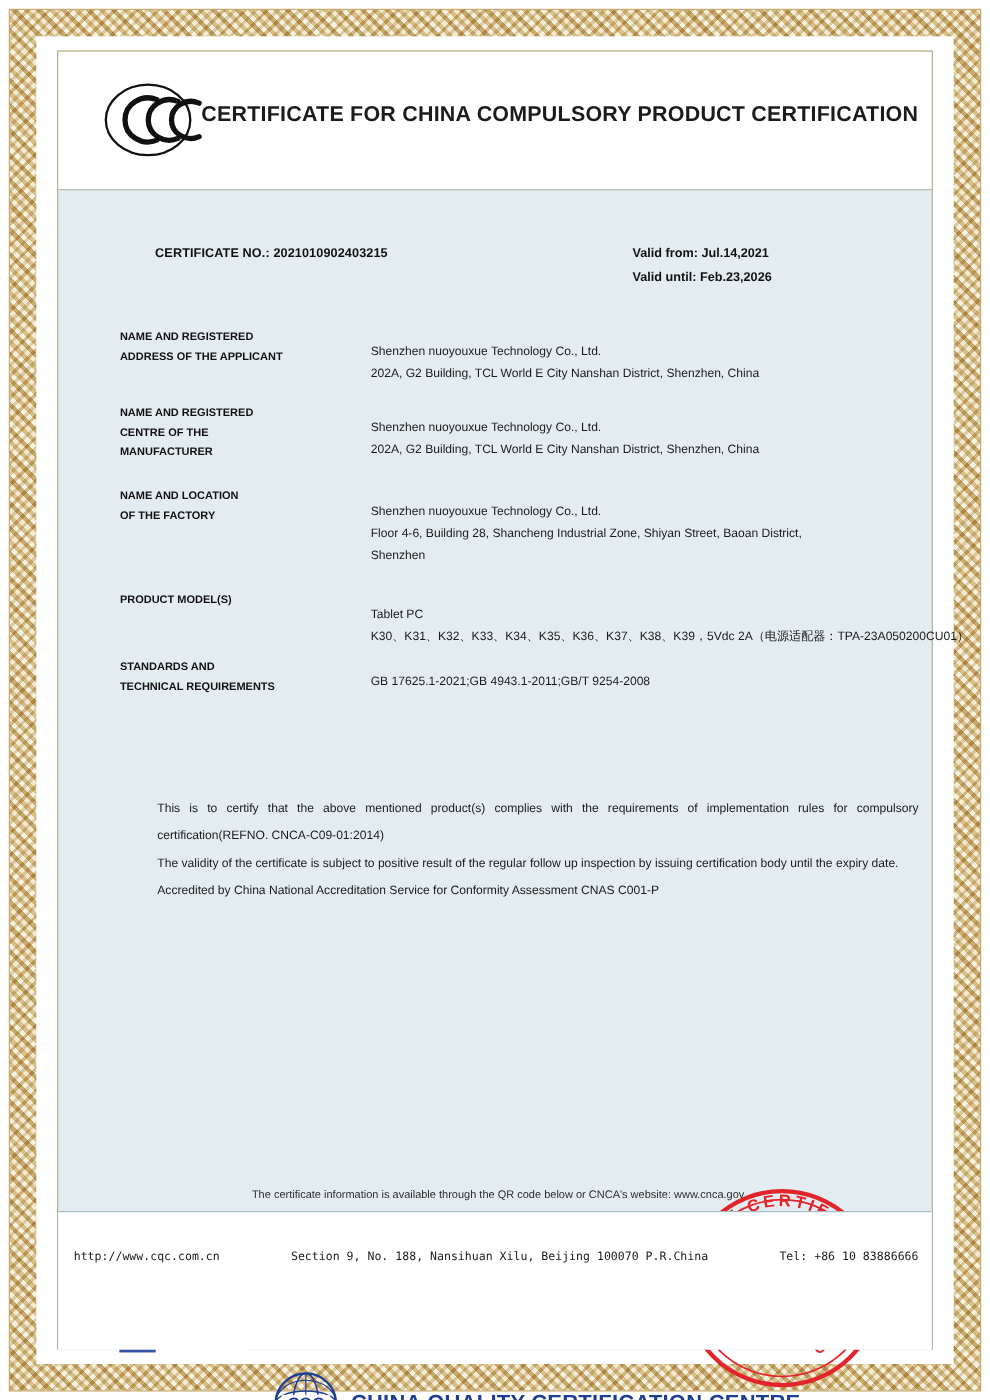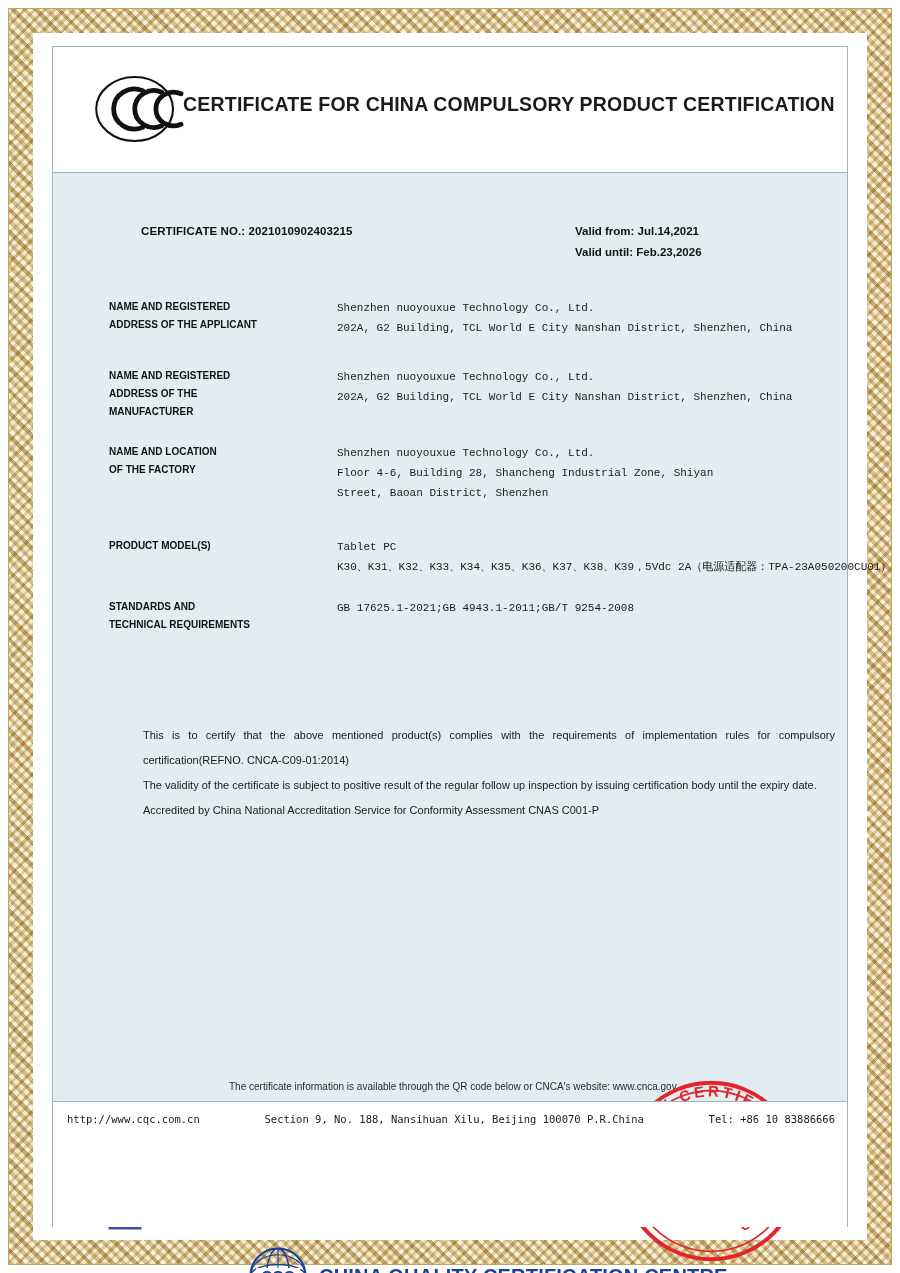--- a/index.html
+++ b/index.html
@@ -146,26 +146,25 @@
     top: 0;
     width: 185px;
     font-size: 10px;
     font-weight: bold;
     color: #111;
     line-height: 18px;
   }
   .field .val {
     position: absolute;
     left: 228px;
-    top: 0;
+    top: 12px;
     width: 472px;
     font-size: 11px;
     color: #1a1a1a;
     line-height: 20px;
-    font-family: Liberation Mono, monospace;
   }
   .field .val .line { display: block; white-space: nowrap; }
   .field .val .line.wrap { white-space: normal; }
 
   
   .para-block {
     position: absolute;
     left: 56px;
     top: 550px;
     width: 692px;
@@ -254,21 +253,21 @@
     top: 1054px;
     width: 100%;
     height: 126px;
     background: #ffffff;
     border-top: 1px solid #9fb6c2;
     box-sizing: border-box;
   }
   .footer-line {
     position: absolute;
     left: 14px;
-    top: 11px;
+    top: 34px;
     width: 768px;
     font-family: "DejaVu Sans Mono", monospace;
     font-size: 10.5px;
     color: #1b1b1b;
     display: flex;
     justify-content: space-between;
   }
   .footer-line span { white-space: nowrap; }
 </style>
 </head>
@@ -306,21 +305,21 @@
         </div>
         <div class="val">
           <span class="line">Shenzhen nuoyouxue Technology Co., Ltd.</span>
           <span class="line">202A, G2 Building, TCL World E City Nanshan District, Shenzhen, China</span>
         </div>
       </div>
 
       <div class="field" style="top:194px;">
         <div class="lbl">
           <span class="line">NAME AND REGISTERED</span><br>
-          <span class="line">ADDRESS OF THE</span><br>
+          <span class="line">CENTRE OF THE</span><br>
           <span class="line">MANUFACTURER</span>
         </div>
         <div class="val">
           <span class="line">Shenzhen nuoyouxue Technology Co., Ltd.</span>
           <span class="line">202A, G2 Building, TCL World E City Nanshan District, Shenzhen, China</span>
         </div>
       </div>
 
       <div class="field" style="top:270px;">
         <div class="lbl">

